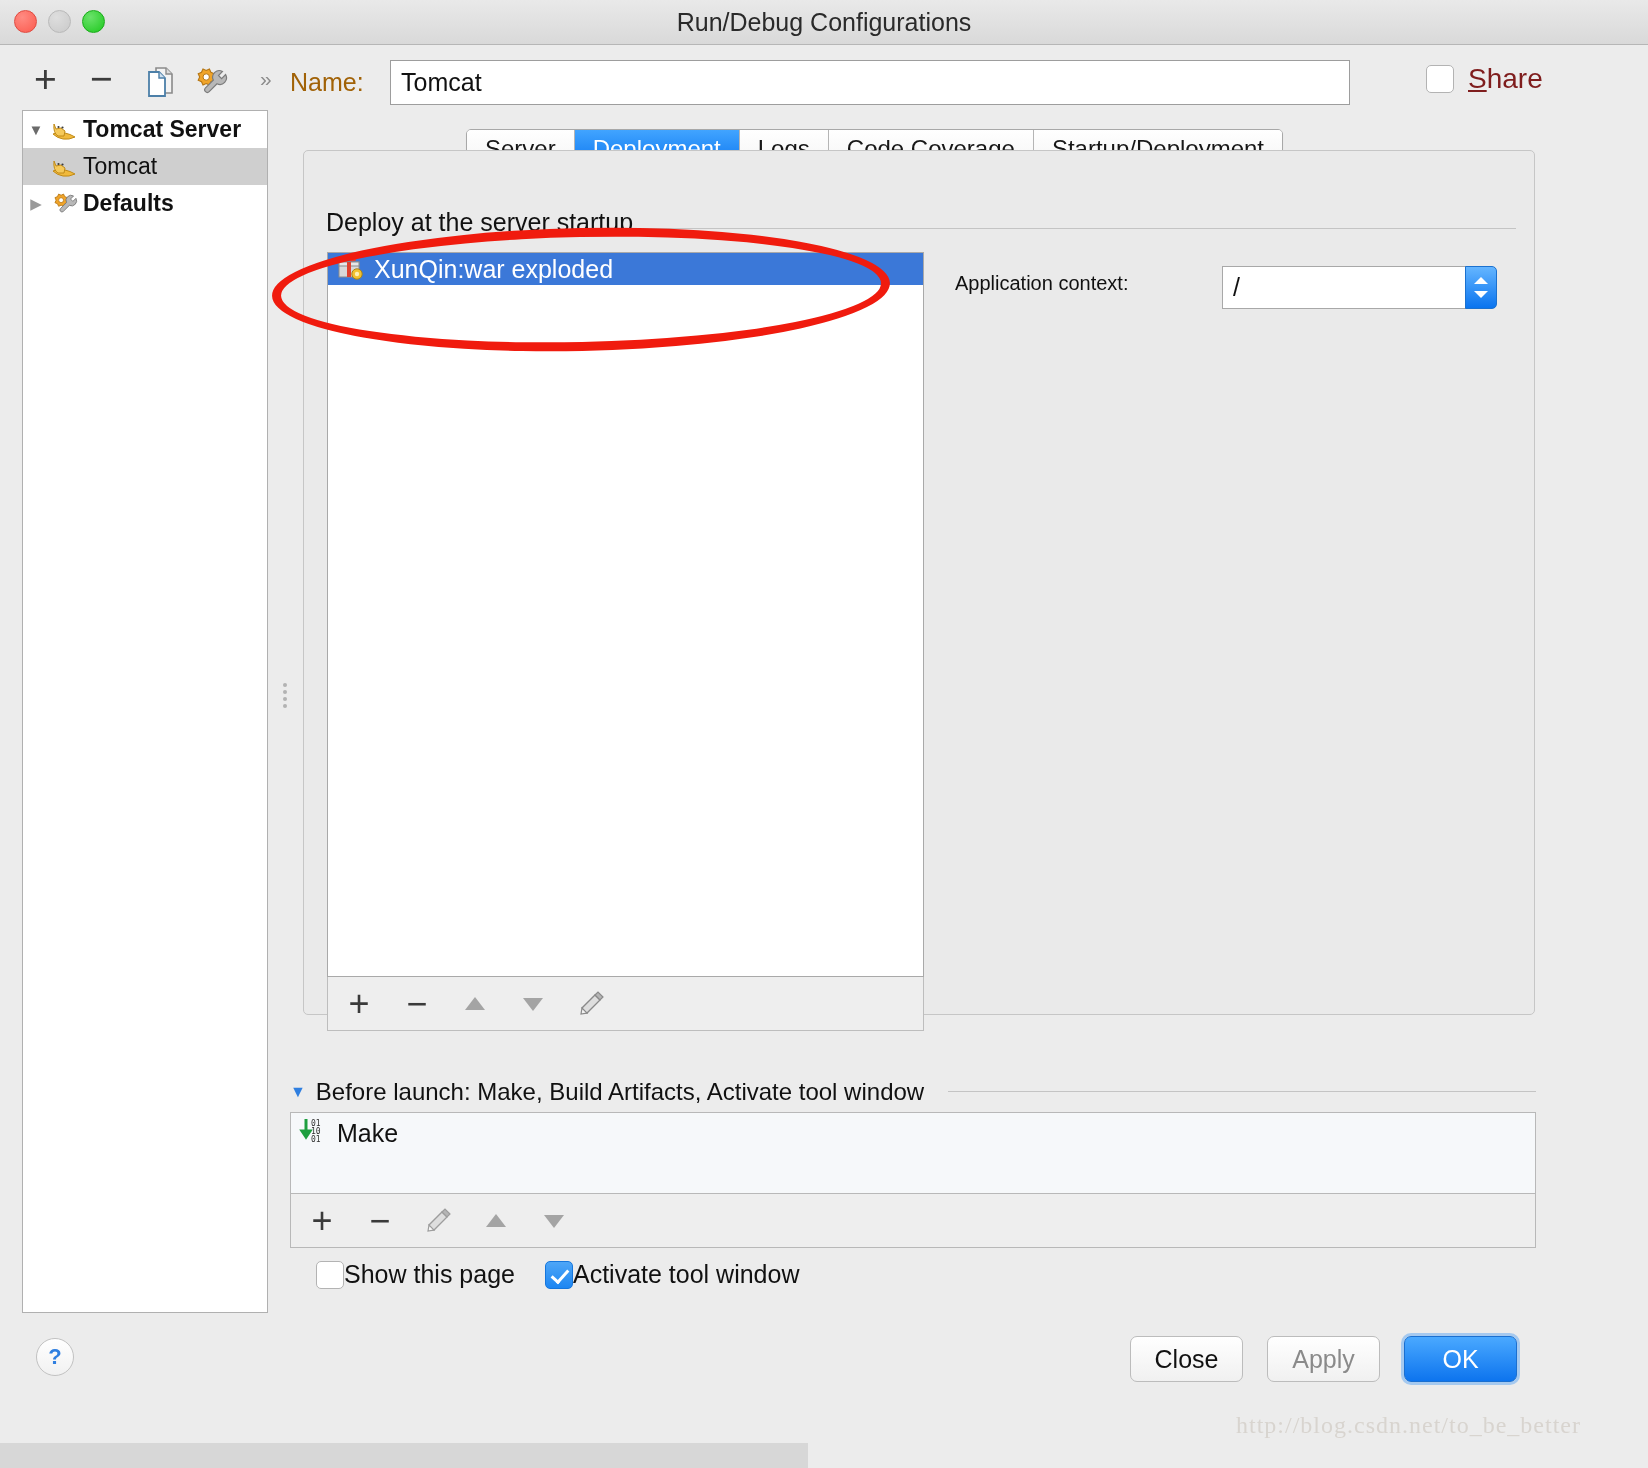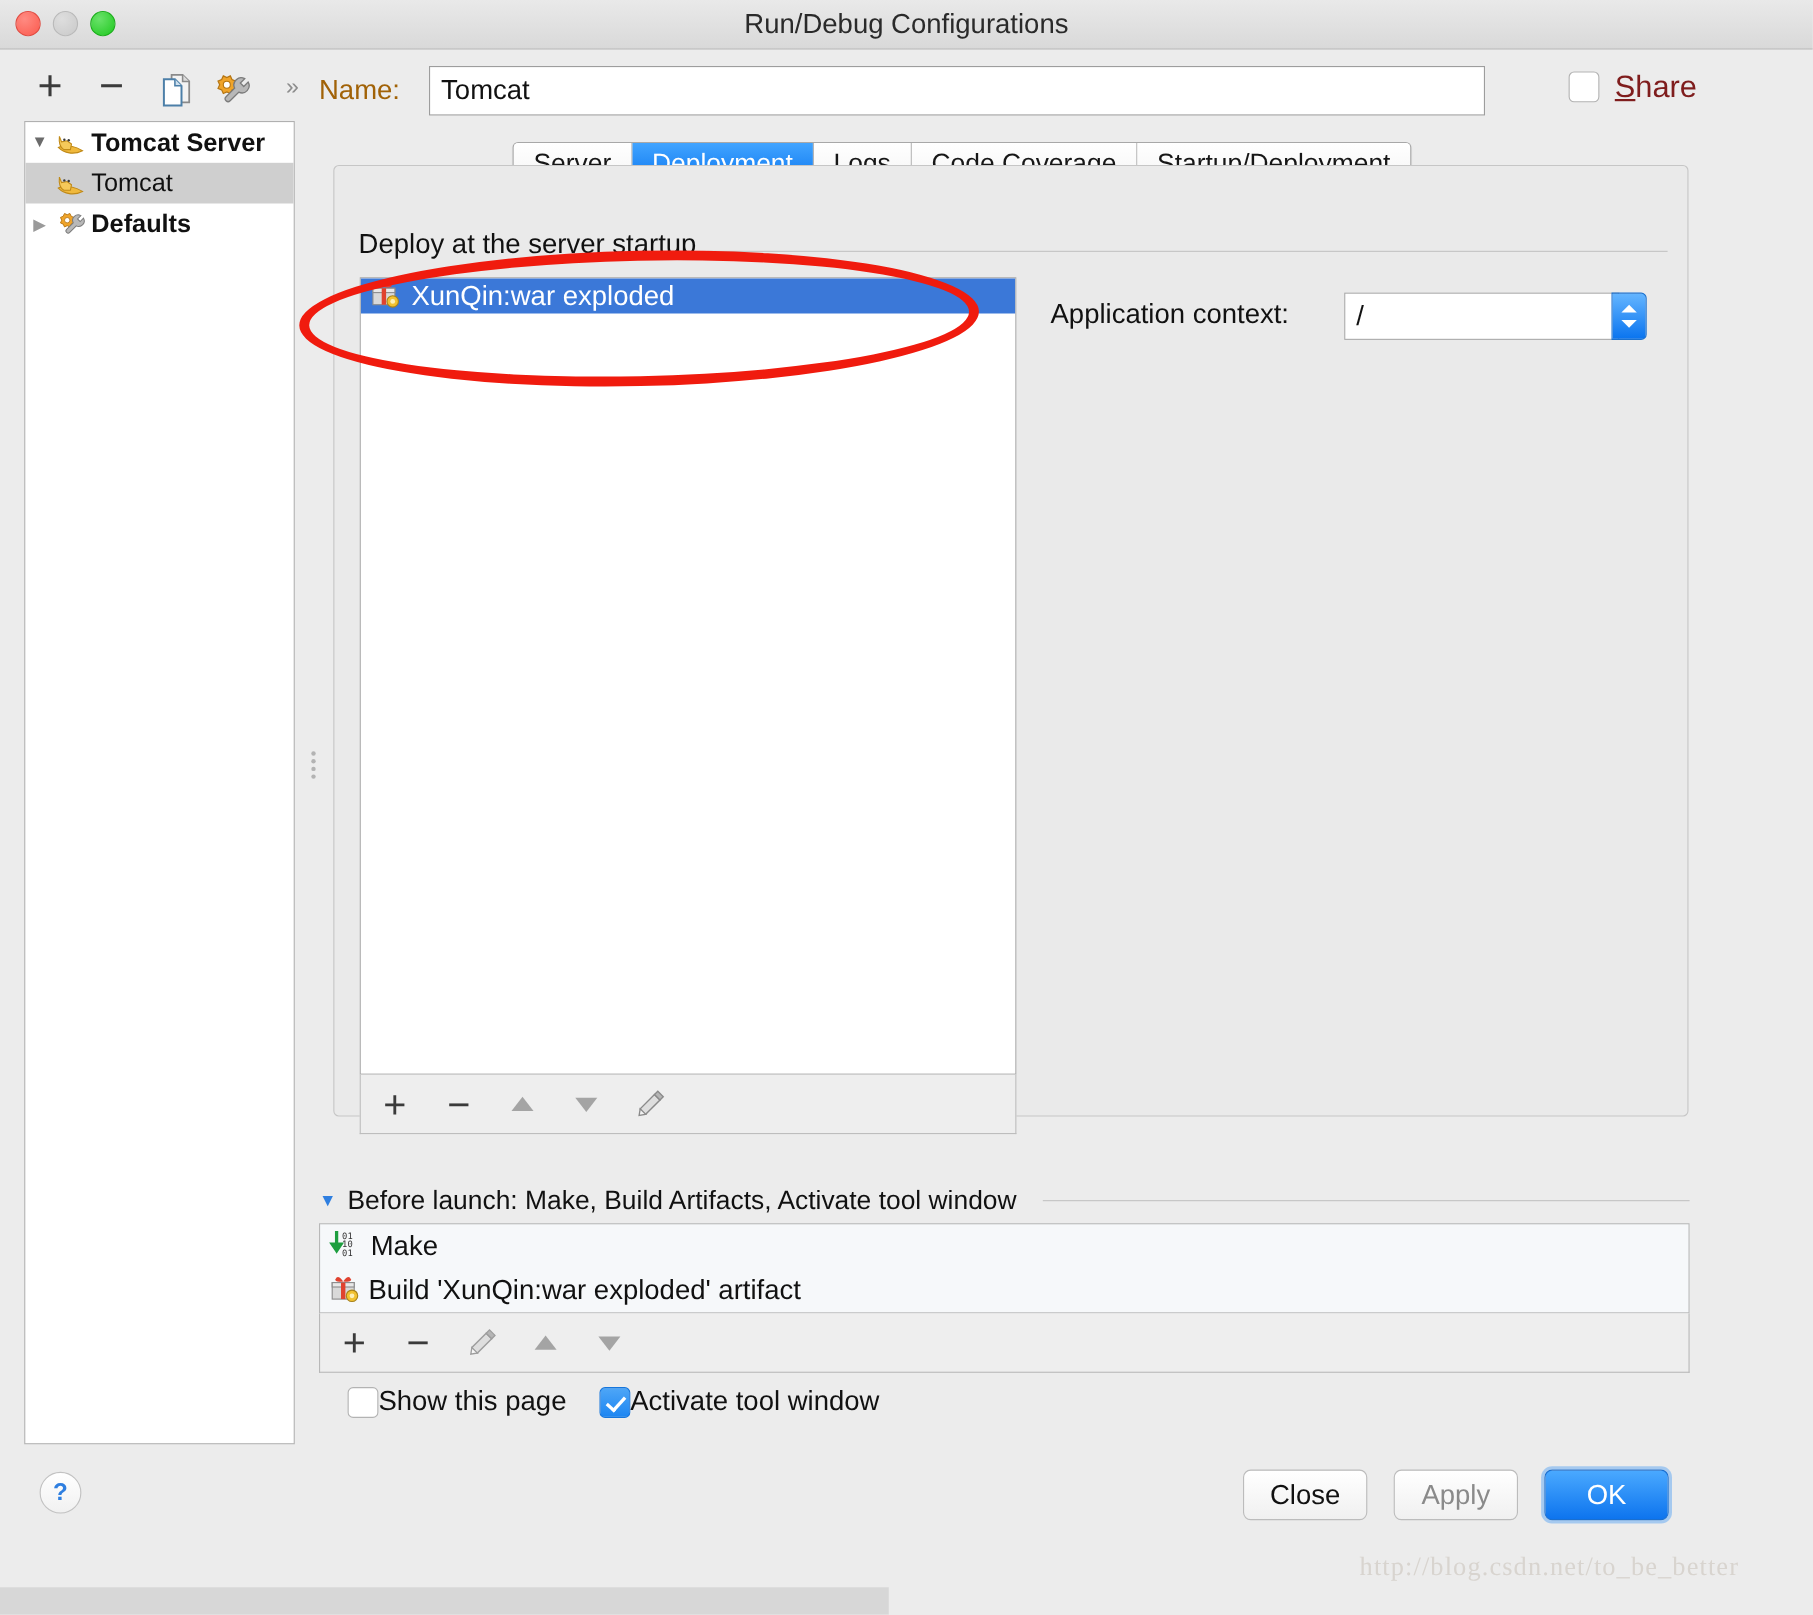--- a/index.html
+++ b/index.html
@@ -125,21 +125,21 @@
 
   .listtoolbar{
     position:absolute;left:327px;top:977px;width:597px;height:54px;
     background:#eeeeee;border:1px solid #bdbdbd;border-top:none;box-sizing:border-box;
     display:flex;align-items:center;padding-left:14px;gap:24px;
   }
   .ltb{width:34px;height:34px;display:flex;align-items:center;justify-content:center;}
   .ltb.plus{font-size:36px;color:#3a3a3a;font-weight:300;}
   .ltb.minus{font-size:36px;color:#3a3a3a;font-weight:300;}
 
-  .appctx{position:absolute;left:955px;top:272px;font-size:25px;color:#111;}
+  .appctx{position:absolute;left:955px;top:272px;font-size:20px;color:#111;}
   .ctxinput{
     position:absolute;left:1222px;top:266px;width:250px;height:43px;
     background:#fff;border:1px solid #a8a8a8;box-sizing:border-box;
     font-size:25px;color:#111;padding:0 10px;line-height:41px;
   }
   .stepper{
     position:absolute;left:1465px;top:266px;width:32px;height:43px;
     background:linear-gradient(#64b5ff,#0a74ef);border:1px solid #1b71cf;
     border-radius:0 5px 5px 0;box-sizing:border-box;
     display:flex;flex-direction:column;align-items:center;justify-content:center;gap:3px;
@@ -359,34 +359,20 @@
     <span>
       <svg width="30" height="30" viewBox="0 0 30 30">
         <path d="M7 4 v16 M7 22 l-4 -6 h8 z" stroke="#1d9e3f" stroke-width="3" fill="#1d9e3f"></path>
         <text x="12" y="11" font-size="8" fill="#333" font-family="monospace">01</text>
         <text x="12" y="19" font-size="8" fill="#333" font-family="monospace">10</text>
         <text x="12" y="27" font-size="8" fill="#333" font-family="monospace">01</text>
       </svg>
     </span>
     <span class="txt">Make</span>
   </div>
-  <div class="blrow">
-    <span>
-      <svg width="28" height="28" viewBox="0 0 28 28">
-        <rect x="3" y="10" width="20" height="15" fill="#d9d9d9" stroke="#8b8b8b" stroke-width="1"></rect>
-        <rect x="3" y="10" width="20" height="4" fill="#e8e8e8" stroke="#8b8b8b" stroke-width="1"></rect>
-        <rect x="11" y="10" width="4" height="15" fill="#e0422f"></rect>
-        <path d="M13 9 q-5 -7 -7 -2 q-1 3 7 2 z" fill="#e0422f"></path>
-        <path d="M13 9 q5 -7 7 -2 q1 3 -7 2 z" fill="#e0422f"></path>
-        <circle cx="21" cy="22" r="5.2" fill="#f2c230" stroke="#a8821a" stroke-width="1"></circle>
-        <circle cx="21" cy="22" r="2.2" fill="#fdf0b6"></circle>
-      </svg>
-    </span>
-    <span class="txt">Build 'XunQin:war exploded' artifact</span>
-  </div>
 </div>
 
 <div class="bltoolbar">
   <span class="ltb plus">+</span>
   <span class="ltb minus">−</span>
   <span class="ltb">
     <svg width="30" height="30" viewBox="0 0 30 30">
       <path d="M8 24 l-2 -5 l13 -13 l5 5 l-13 13 z" fill="#dedede" stroke="#9d9d9d" stroke-width="1.3"></path>
       <path d="M19 6 l3 -3 l5 5 l-3 3 z" fill="#b5b5b5" stroke="#9d9d9d" stroke-width="1.2"></path>
       <path d="M6 19 l-1 6 l6 -1 z" fill="#f7f7f7" stroke="#9d9d9d" stroke-width="1.2"></path>

